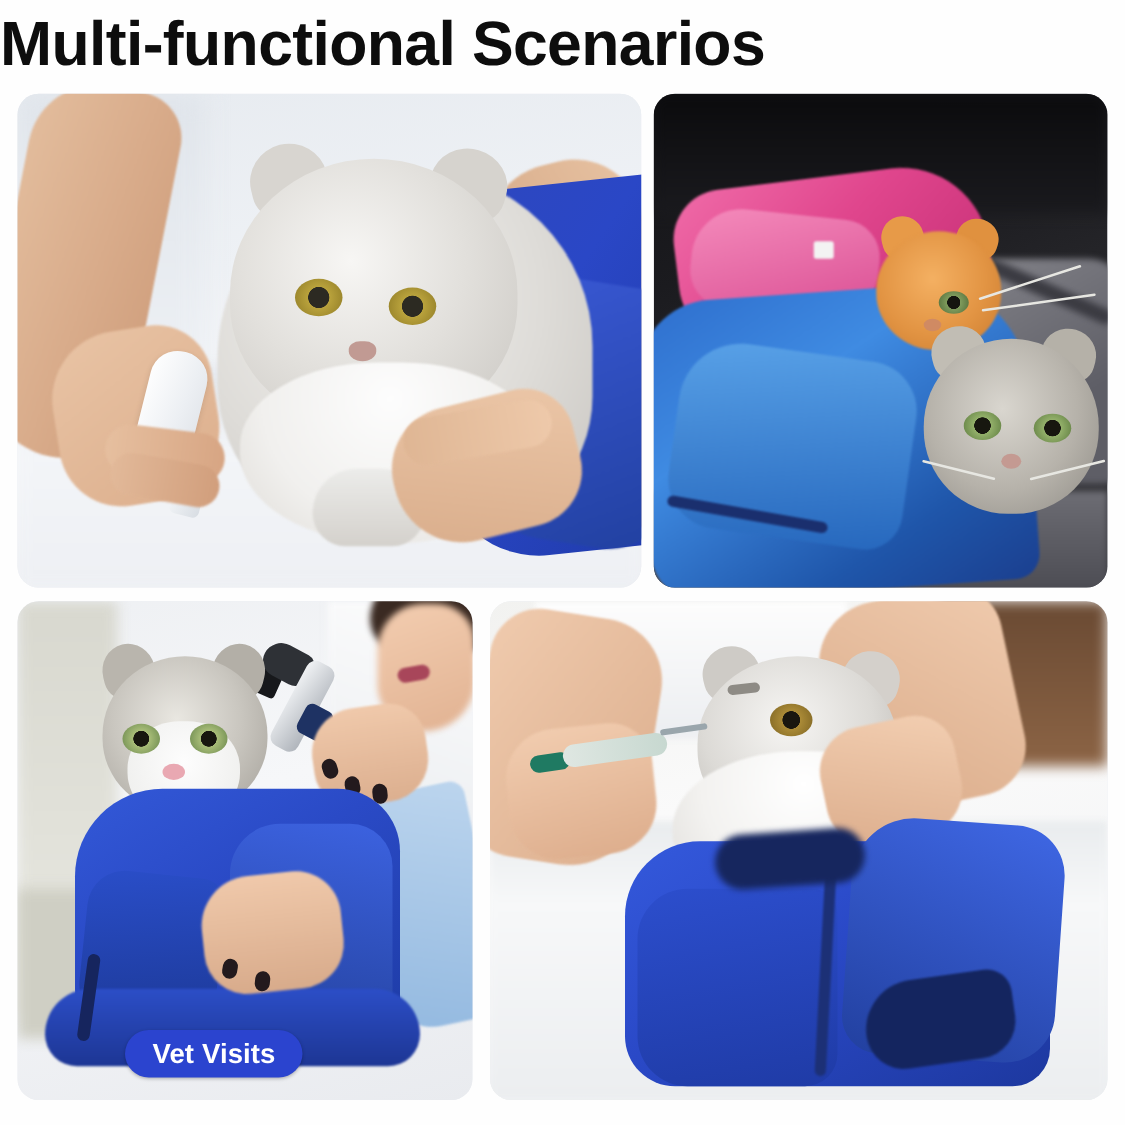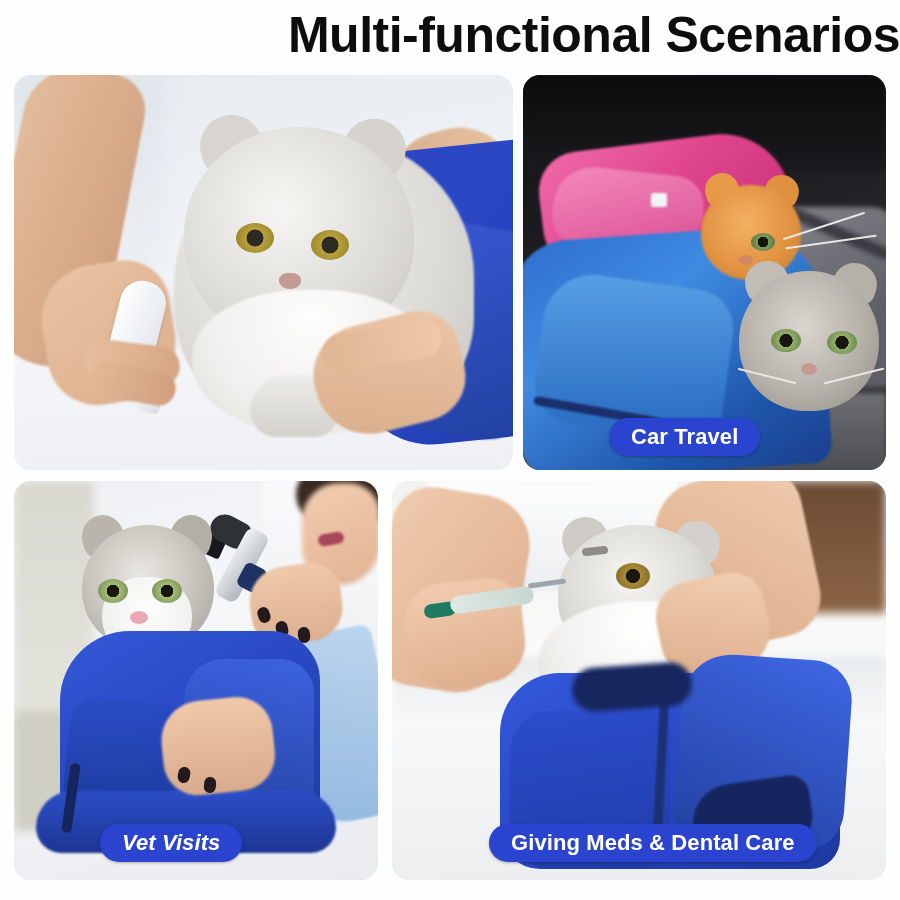--- a/index.html
+++ b/index.html
@@ -8,21 +8,21 @@
     background: #ffffff;
     font-family: "Liberation Sans", sans-serif;
     overflow: hidden;
   }
   #root { position: relative; width: 900px; height: 900px; background: #fefefe; }
 
   
   .title {
     position: absolute;
     left: 0; top: 6px; width: 900px;
-    text-align: right;
+    text-align: left;
     font-size: 50px;
     font-weight: bold;
     letter-spacing: -0.5px;
     color: #0d0d0d;
     line-height: 58px;
     white-space: nowrap;
   }
 
   
   .panel {
@@ -233,21 +233,20 @@
       <div class="sh wh" style="left:262px; top:166px; width:92px; transform:rotate(-8deg);"></div>
       <div class="sh sEarL"></div>
       <div class="sh sEarR"></div>
       <div class="sh sHead"></div>
       <div class="sh sEyeL"></div>
       <div class="sh sEyeR"></div>
       <div class="sh sNose"></div>
       <div class="sh wh" style="left:214px; top:300px; width:60px; transform:rotate(14deg);"></div>
       <div class="sh wh" style="left:300px; top:300px; width:62px; transform:rotate(-14deg);"></div>
     </div>
-    <div class="pill" style="left:86px; top:343px;">Car Travel</div>
   </div>
 
   <div class="panel" id="p3">
     <div class="scene">
       <div class="sh bg"></div>
       <div class="sh wallA blur4"></div>
       <div class="sh wallB blur4"></div>
       <div class="sh coat blur2"></div>
       <div class="sh hair blur2"></div>
       <div class="sh face blur2"></div>
@@ -270,21 +269,21 @@
       <div class="sh cNose"></div>
       <div class="sh bBag"></div>
       <div class="sh bFoldA"></div>
       <div class="sh bFoldB"></div>
       <div class="sh bSkirt blur1"></div>
       <div class="sh bZip"></div>
       <div class="sh handB blur1"></div>
       <div class="sh nailV" style="left:164px; top:286px; transform:rotate(10deg);"></div>
       <div class="sh nailV" style="left:190px; top:296px; transform:rotate(6deg);"></div>
     </div>
-    <div class="pill" style="left:86px; top:343px;font-style:italic;">Vet Visits</div>
+    <div class="pill" style="left:86px; top:343px;">Vet Visits</div>
   </div>
 
   <div class="panel" id="p4">
     <div class="scene">
       <div class="sh bg"></div>
       <div class="sh wood blur4"></div>
       <div class="sh shirt blur2"></div>
       <div class="sh table blur2"></div>
       <div class="sh armB blur1"></div>
       <div class="sh armA blur1"></div>
@@ -299,16 +298,15 @@
       <div class="sh mFoldA"></div>
       <div class="sh mFoldB"></div>
       <div class="sh mDark blur1"></div>
       <div class="sh mSeam blur1"></div>
       <div class="sh mCollar blur2"></div>
       <div class="sh handA blur1"></div>
       <div class="sh syrG"></div>
       <div class="sh syrB"></div>
       <div class="sh syrN"></div>
     </div>
-    <div class="pill" style="left:97px; top:343px;">Giving Meds &amp; Dental Care</div>
   </div>
 
 </div>
 
 </body></html>

